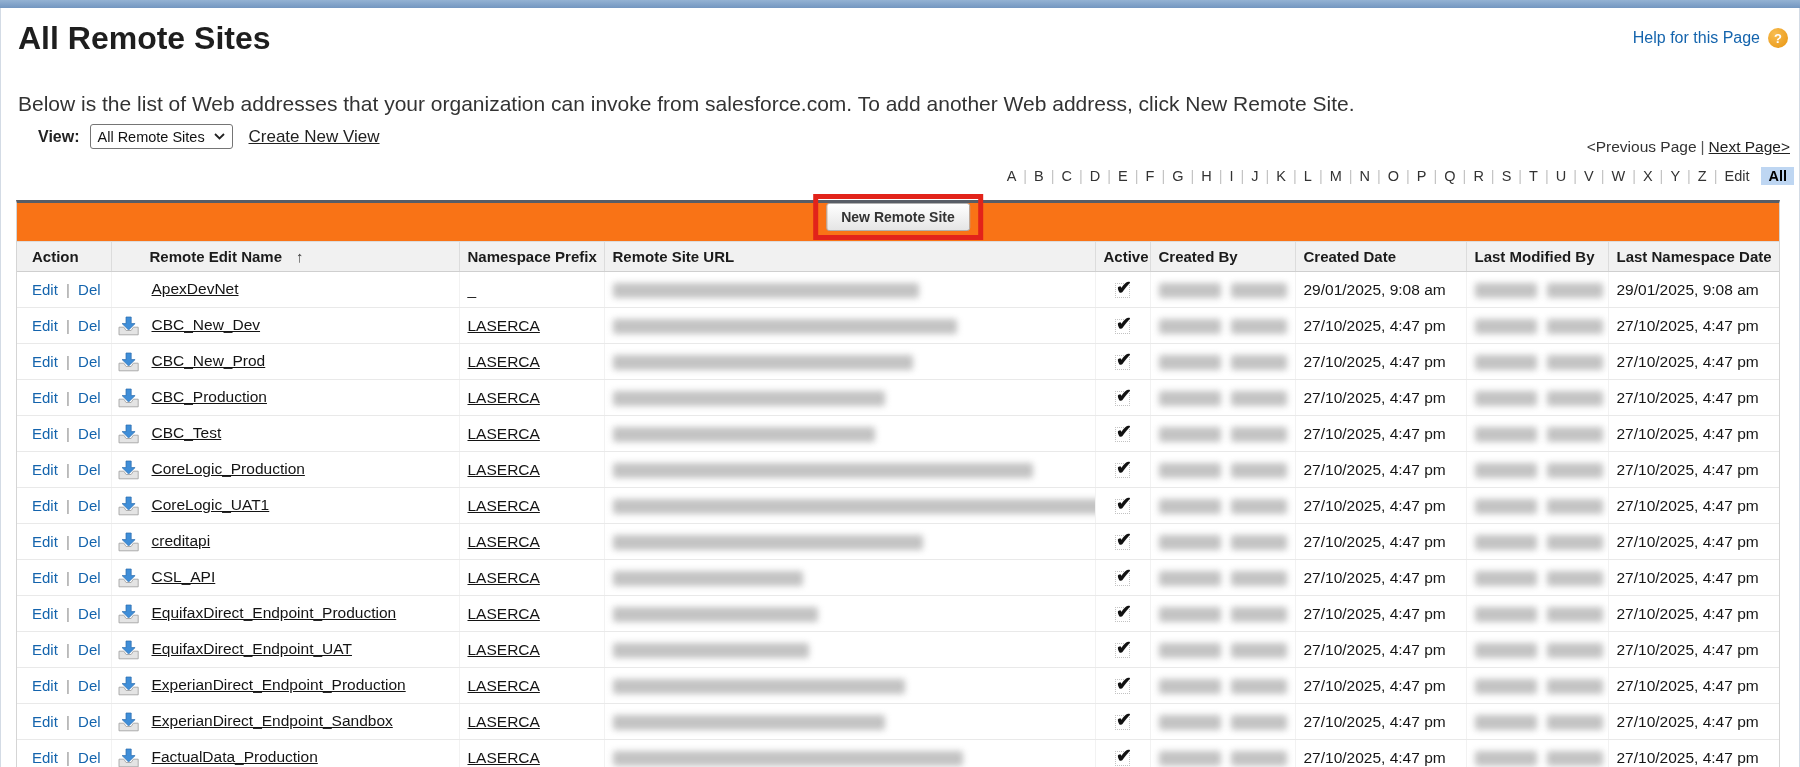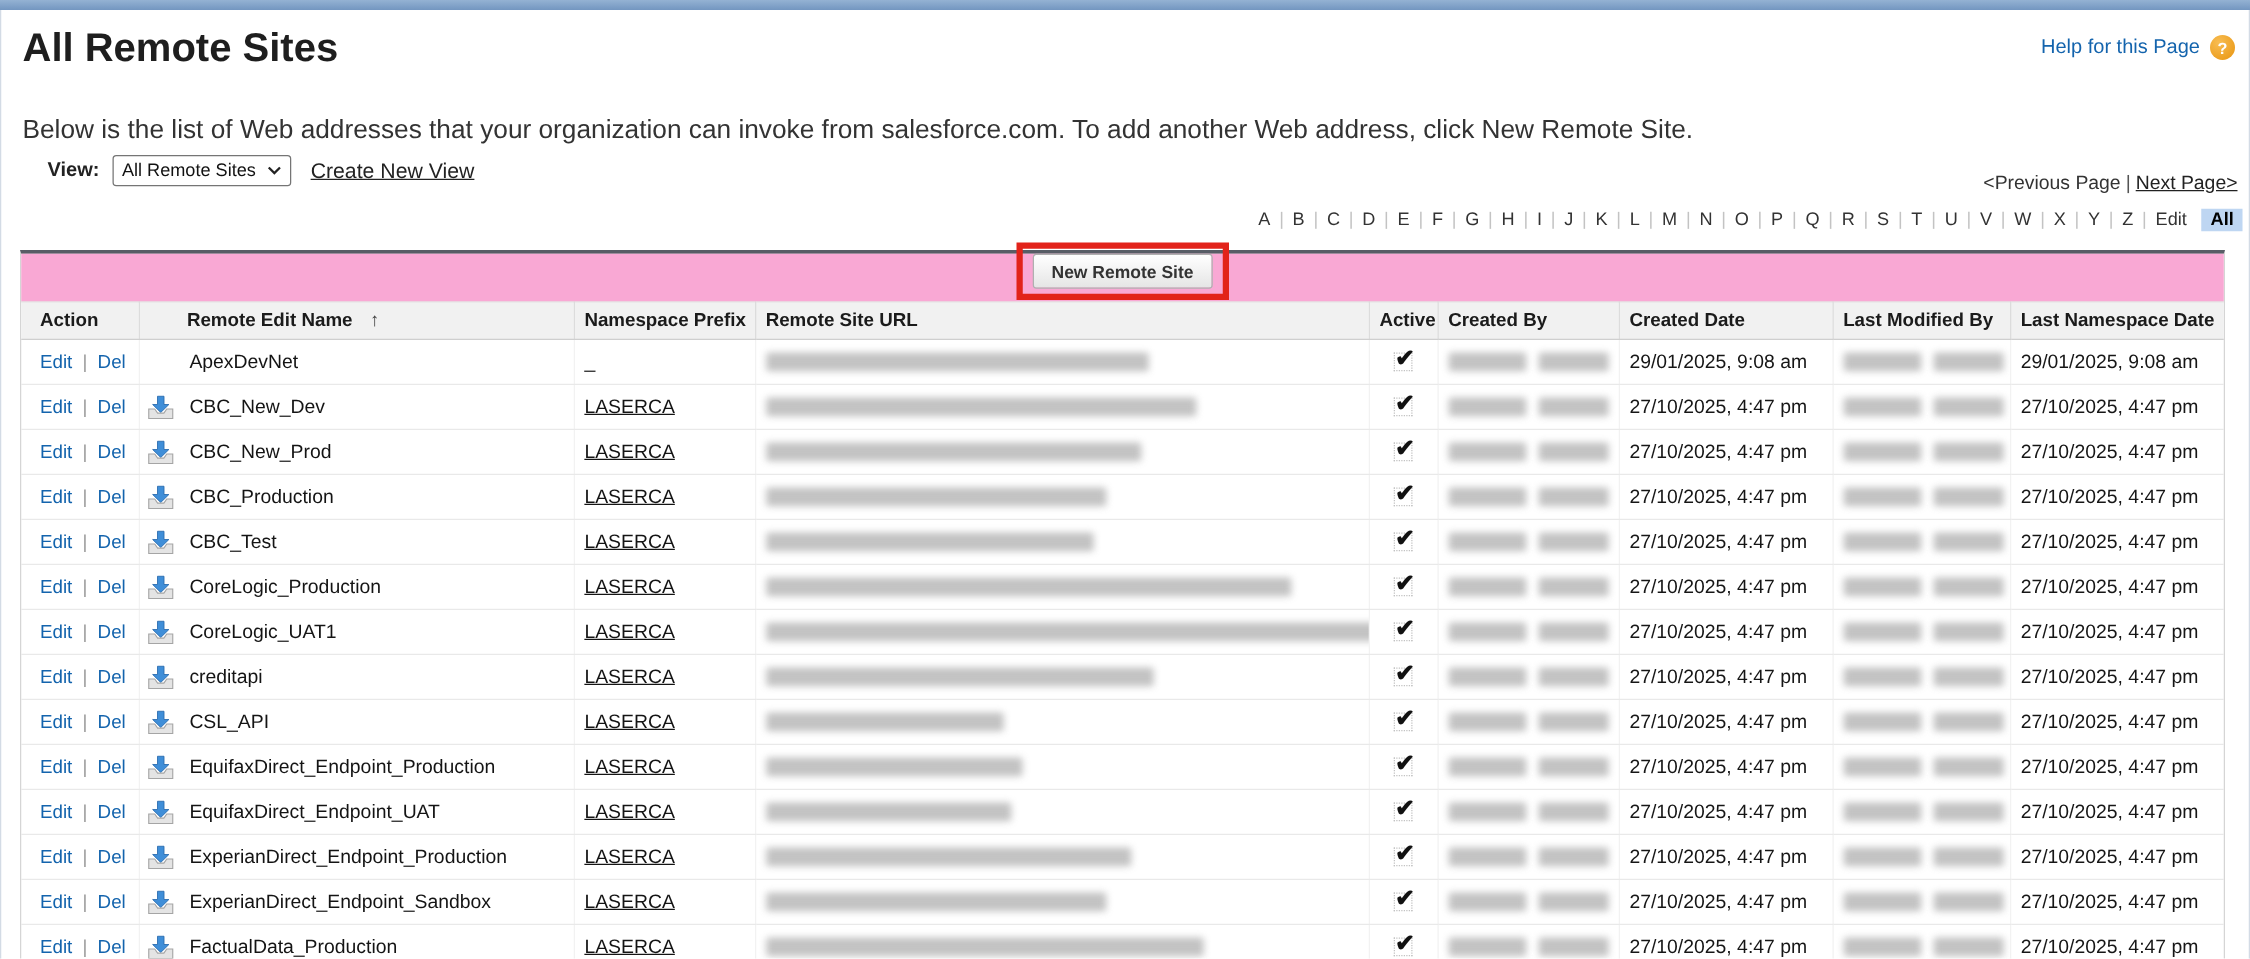--- a/index.html
+++ b/index.html
@@ -30,21 +30,21 @@
   .pagination .next { text-decoration:underline; cursor:pointer; color:#222; }
   .pagination .prev { cursor:default; }
 
   .alphabet { position:absolute; right:6px; top:167px; font-size:14.5px; color:#333; display:flex; align-items:center; }
   .alphabet .letter { padding:1px 7px; cursor:pointer; }
   .alphabet .sep { color:#c3c3c3; }
   .alphabet .letter.active { background:#bed6f2; font-weight:700; color:#000; margin-left:5px; cursor:default; }
 
   .listwrap { position:absolute; left:16px; top:200px; width:1764px; height:567px;
               border:1px solid #d5d5d5; border-top:3px solid #585d66; border-bottom:none; background:#fff; }
-  .toolbar { height:38px; background:#f9a8d4; position:relative; }
+  .toolbar { height:38px; background:#f97316; position:relative; }
   .redbox { position:absolute; left:50%; top:-9px; transform:translateX(-50%);
             border:5px solid #e2231a; padding:4px 8px; z-index:5; }
   .new-btn { font-family:"Liberation Sans", sans-serif; font-weight:700; font-size:14px; color:#333;
              background:linear-gradient(#ffffff,#e5e5e5); border:1px solid #b0b0b0; border-radius:3px;
              padding:5px 14px; cursor:pointer; white-space:nowrap; }
 
   table { border-collapse:collapse; table-layout:fixed; width:1762px; }
   th { background:#f1f1f1; border-top:1px solid #dcdcdc; border-bottom:1px solid #cfcfcf;
        border-right:1px solid #dcdcdc; height:30px; font-size:15px; text-align:left;
        padding:0 0 0 8px; color:#1b1b1b; white-space:nowrap; cursor:pointer; }
@@ -55,21 +55,21 @@
   td { height:36px; border-bottom:1px solid #e9e9e9; border-right:1px solid #f2f2f2;
        padding:0 0 0 8px; font-size:15.5px; color:#161616; vertical-align:middle;
        white-space:nowrap; overflow:hidden; }
   td:last-child { border-right:none; }
   td.action { padding-left:15px; font-size:15px; }
   td.name { padding-left:4px; }
   td.active-col { text-align:center; padding:0; }
   a.minor { color:#1464ad; text-decoration:none; cursor:pointer; }
   .pipe2 { color:#999; padding:0 4px; }
   .icon-slot { display:inline-block; width:22px; height:20px; margin:0 12px 0 2px; vertical-align:middle; }
-  a.site { color:#141414; cursor:pointer; }
+  a.site { color:#141414; text-decoration:underline; cursor:pointer; }
   .prefix-link { text-decoration:underline; color:#141414; cursor:pointer; }
   .prefix-plain { color:#141414; }
   .blur { display:inline-block; height:15px; background:#b4b4b4; filter:blur(3px); border-radius:2px;
           vertical-align:middle; opacity:.8; }
   .blur.b1 { width:62px; margin-right:10px; }
   .blur.b2 { width:56px; }
   .chkbox { position:relative; display:inline-block; width:15px; height:15px;
             border:1px dotted #c2c2c2; vertical-align:middle; }
   .chkbox .mark { position:absolute; left:0; top:-8px; font-size:19px; color:#111; font-weight:700; }
 </style>

